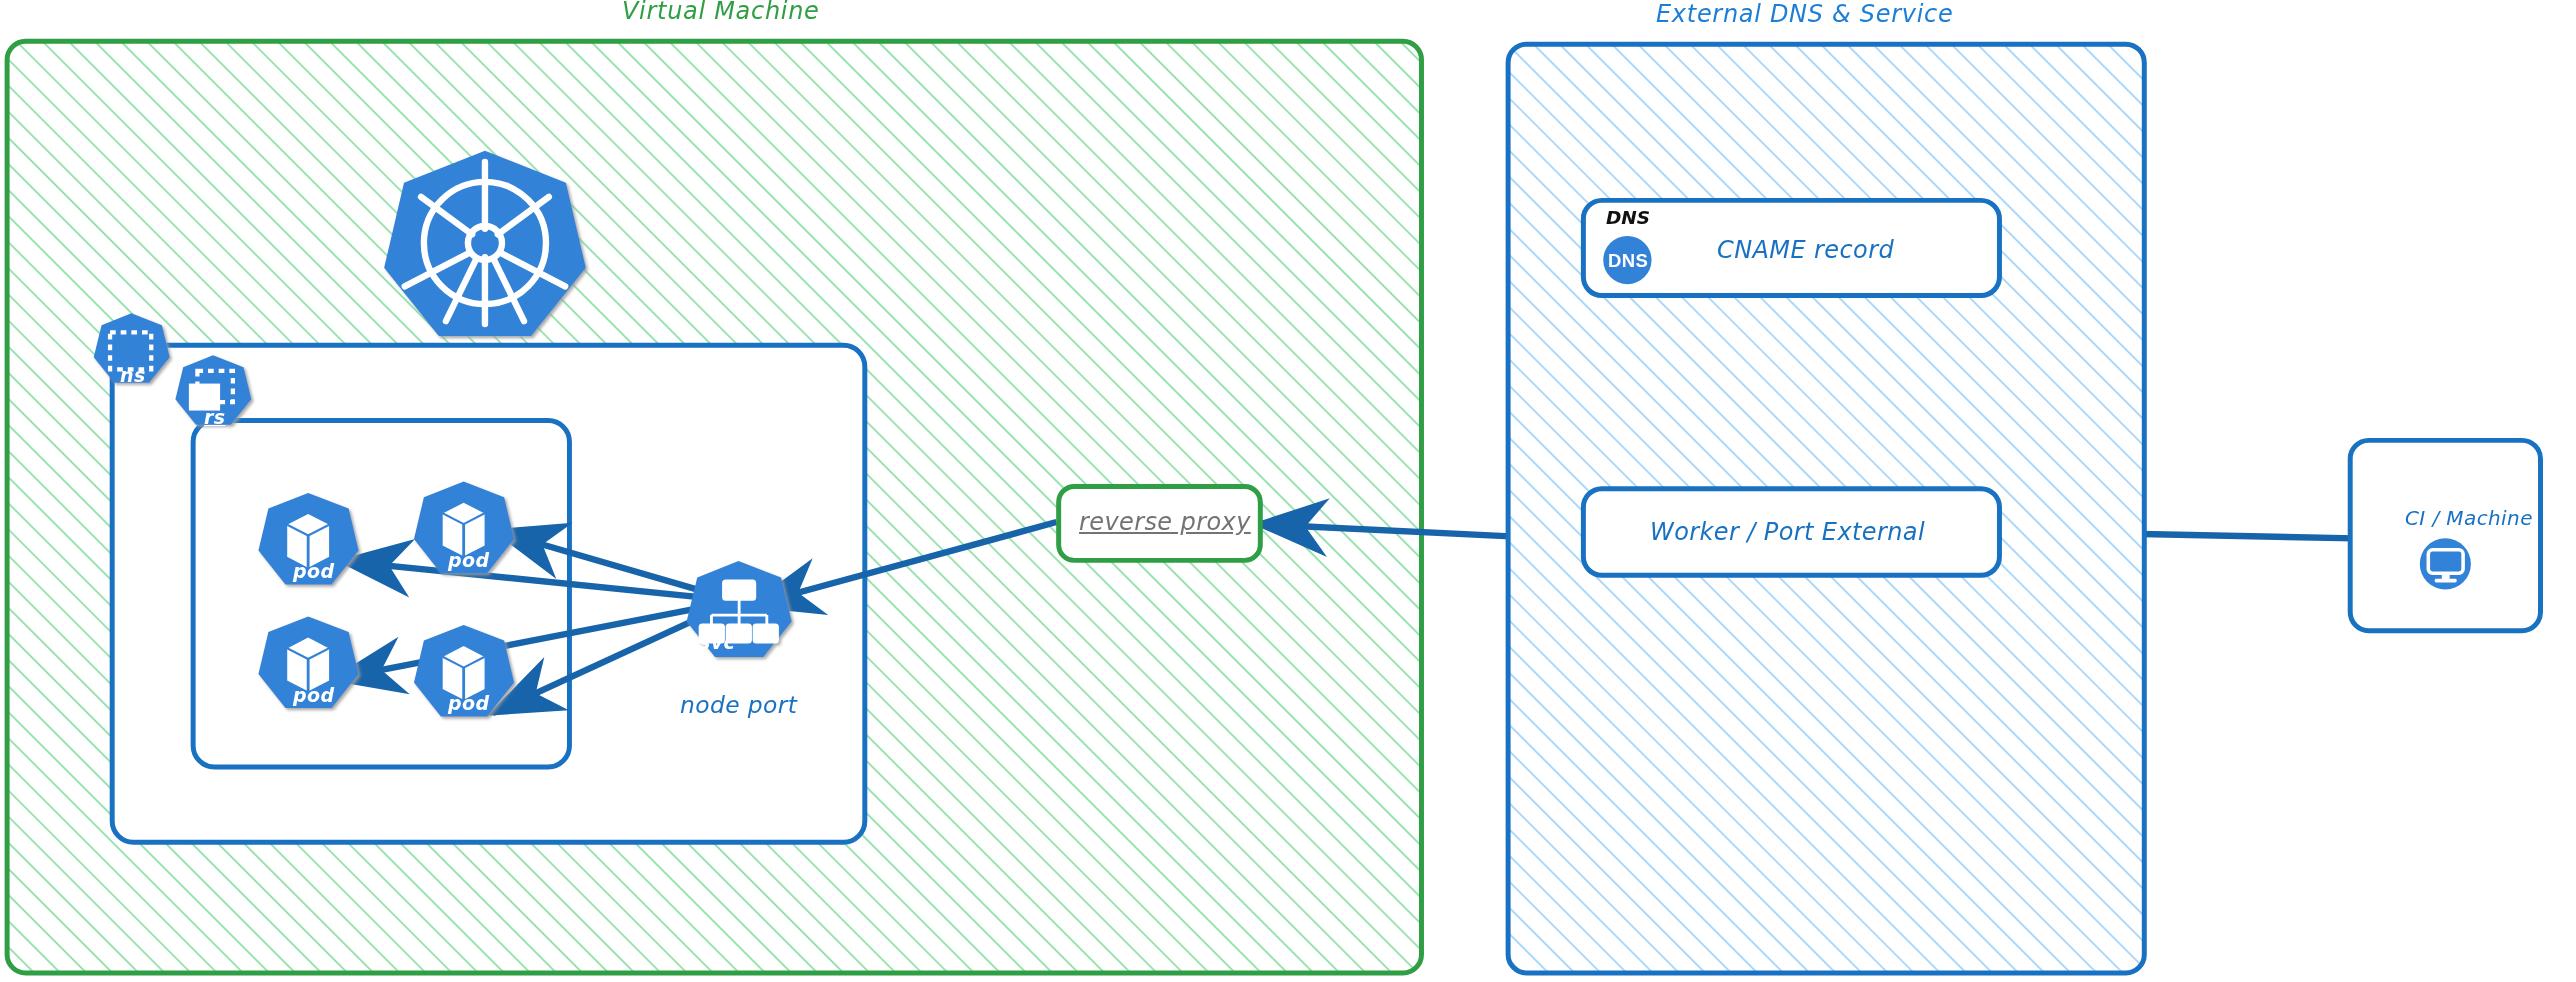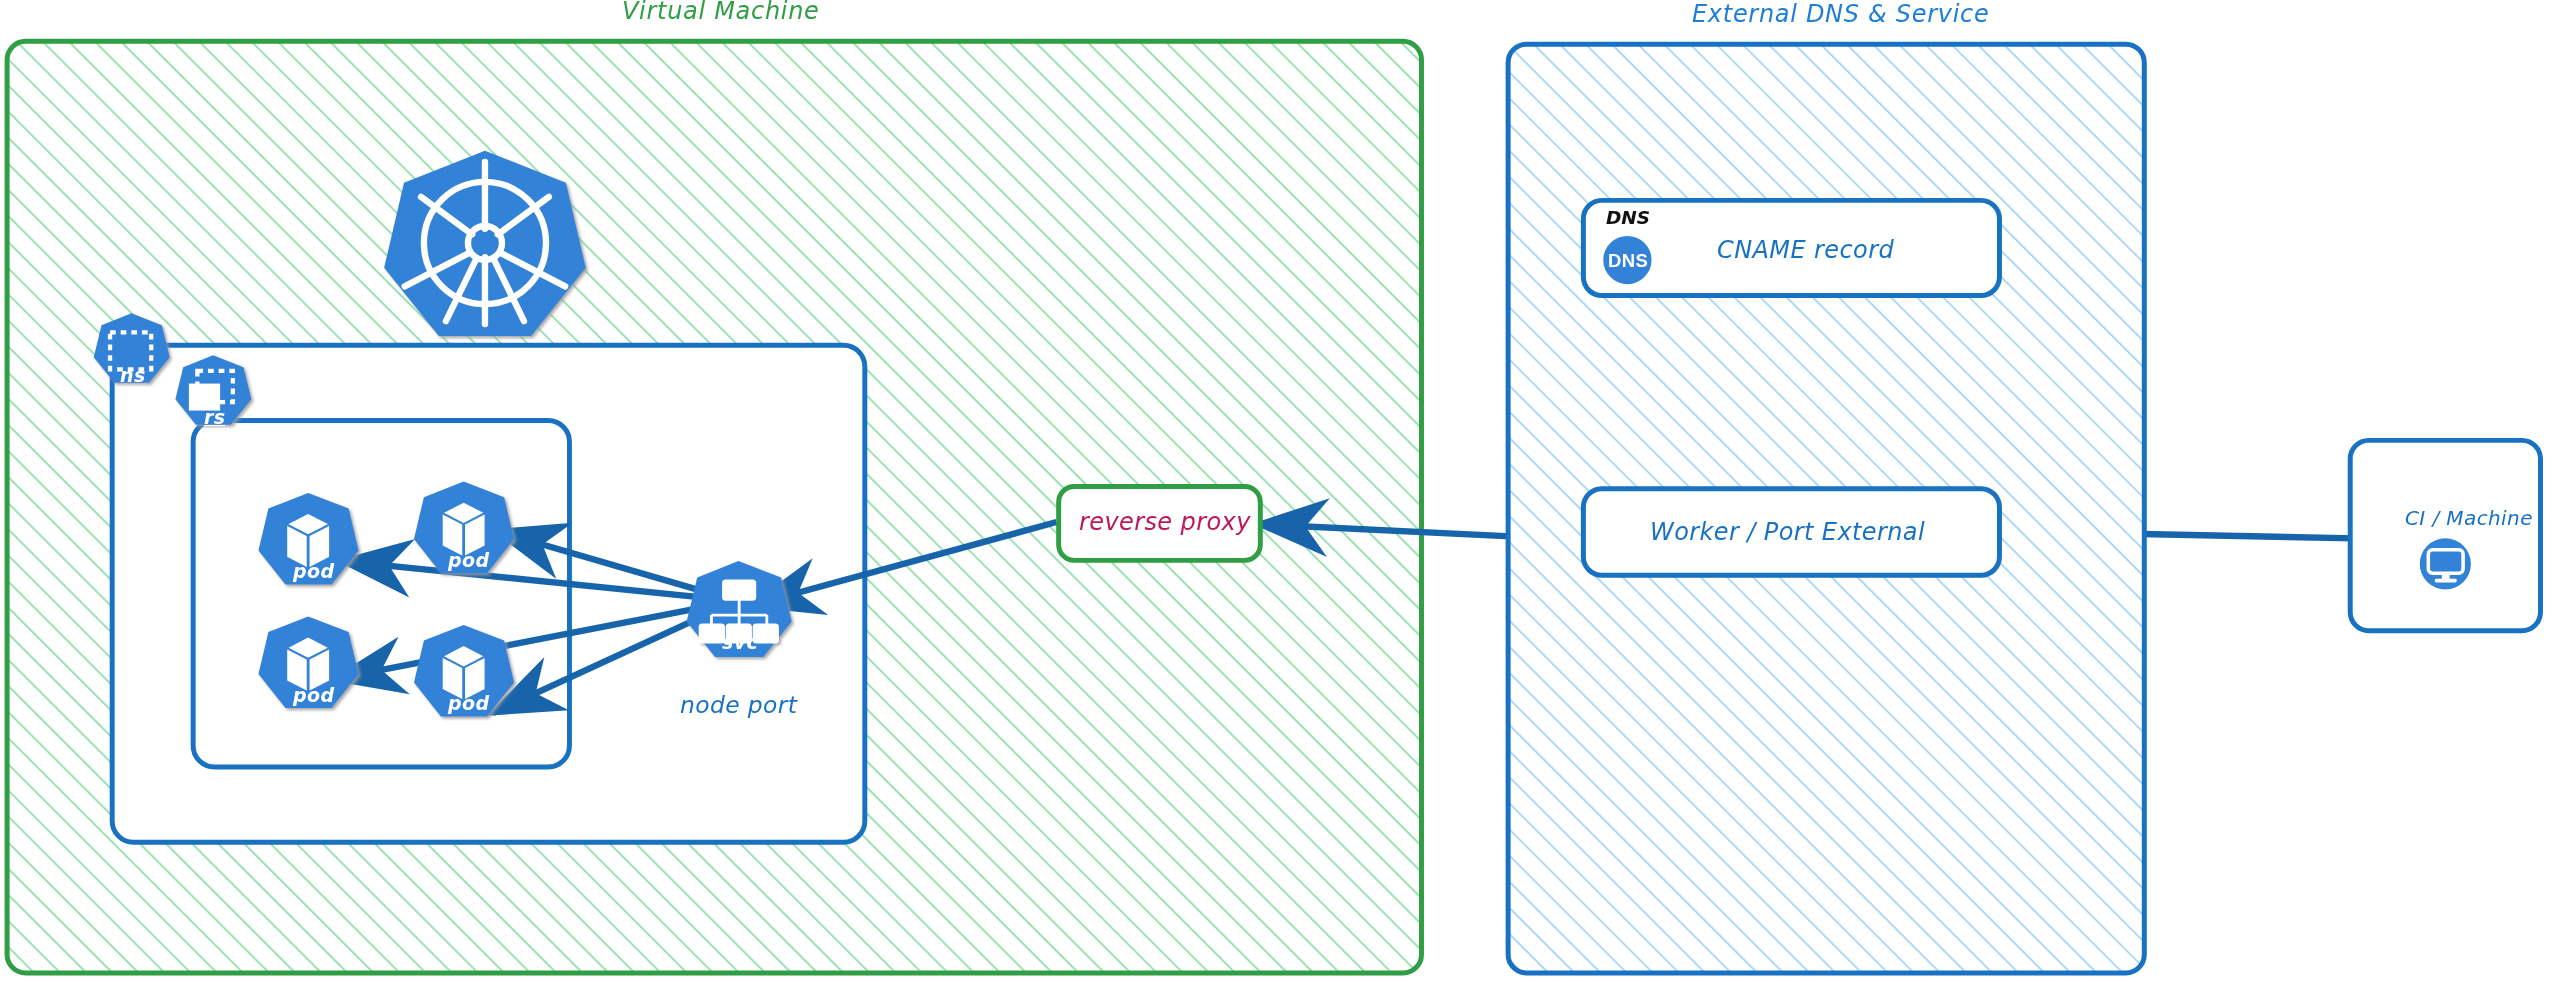--- a/index.html
+++ b/index.html
@@ -8,21 +8,21 @@
   #stage{position:absolute;left:0;top:0;width:2576px;height:820px;}
   svg#canvas{position:absolute;left:0;top:0;width:2576px;height:983px;}
 
   .lbl{position:absolute;white-space:nowrap;pointer-events:none;}
 
   .panel-title{font-size:24px;font-style:italic;letter-spacing:0.7px;}
   .vm-title{color:#2f9e44;}
   .dns-title{color:#1c7ed6;}
 
   .box-text{font-size:24px;font-style:italic;letter-spacing:0.4px;}
-  .green-text{color:#be185d;}
+  .green-text{color:#737373;text-decoration:underline;}
   .blue-text{color:#1971c2;}
 
   .node-label{font-size:23.4px;font-style:italic;color:#1971c2;letter-spacing:0.4px;margin-top:24px;}
 
   .dns-card-label{font-size:18.5px;font-style:italic;color:#111111;font-weight:600;}
   .dns-badge-text{font-size:18.5px;color:#ffffff;font-weight:700;font-style:normal;
                   font-family:"Liberation Sans", sans-serif;letter-spacing:0.4px;}
 
   .k8s-cap{font-size:19px;font-style:italic;color:#ffffff;letter-spacing:0.4px;
            font-weight:600;}
@@ -166,32 +166,32 @@
       <line x1="1080" y1="866" x2="1080" y2="880"></line>
       <rect x="986" y="880" width="33" height="24" rx="3"></rect>
       <rect x="1024" y="880" width="33" height="24" rx="3"></rect>
       <rect x="1062" y="880" width="33" height="24" rx="3"></rect>
     </g>
   </g>
 </svg>
 
 <div class="lbl panel-title vm-title" style="left:622px;top:-2.8px;">Virtual Machine</div>
 
-<div class="lbl panel-title dns-title" style="left:1692px;top:0px;">External DNS &amp; Service</div>
+<div class="lbl panel-title dns-title" style="left:1656px;top:0px;">External DNS &amp; Service</div>
 
 <div class="lbl k8s-cap" style="left:120px;top:364px;">ns</div>
 
 <div class="lbl k8s-cap" style="left:204px;top:406px;text-decoration:underline;">rs</div>
 
 <div class="lbl k8s-cap" style="left:293px;top:560px;">pod</div>
 <div class="lbl k8s-cap" style="left:448px;top:549px;">pod</div>
 <div class="lbl k8s-cap" style="left:293px;top:684px;">pod</div>
 <div class="lbl k8s-cap" style="left:448px;top:692px;">pod</div>
 
-<div class="lbl k8s-cap" style="left:722px;top:631px;text-align:right;">svc</div>
+<div class="lbl k8s-cap" style="left:699px;top:631px;text-align:right;">svc</div>
 
 <div class="lbl node-label" style="left:680px;top:667px;">node port</div>
 
 <div class="lbl box-text green-text" style="left:1079px;top:508px;">reverse proxy</div>
 
 <div class="lbl dns-card-label" style="left:1606px;top:207px;">DNS</div>
 
 <div class="lbl dns-badge-text" style="left:1608px;top:250px;">DNS</div>
 
 <div class="lbl box-text blue-text" style="left:1717px;top:236px;">CNAME record</div>

